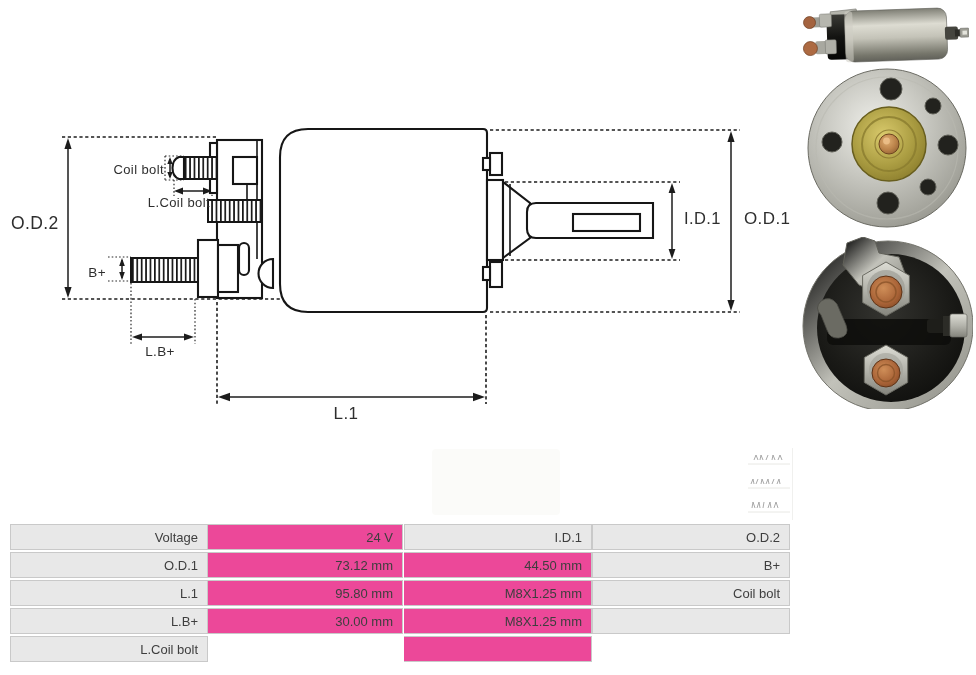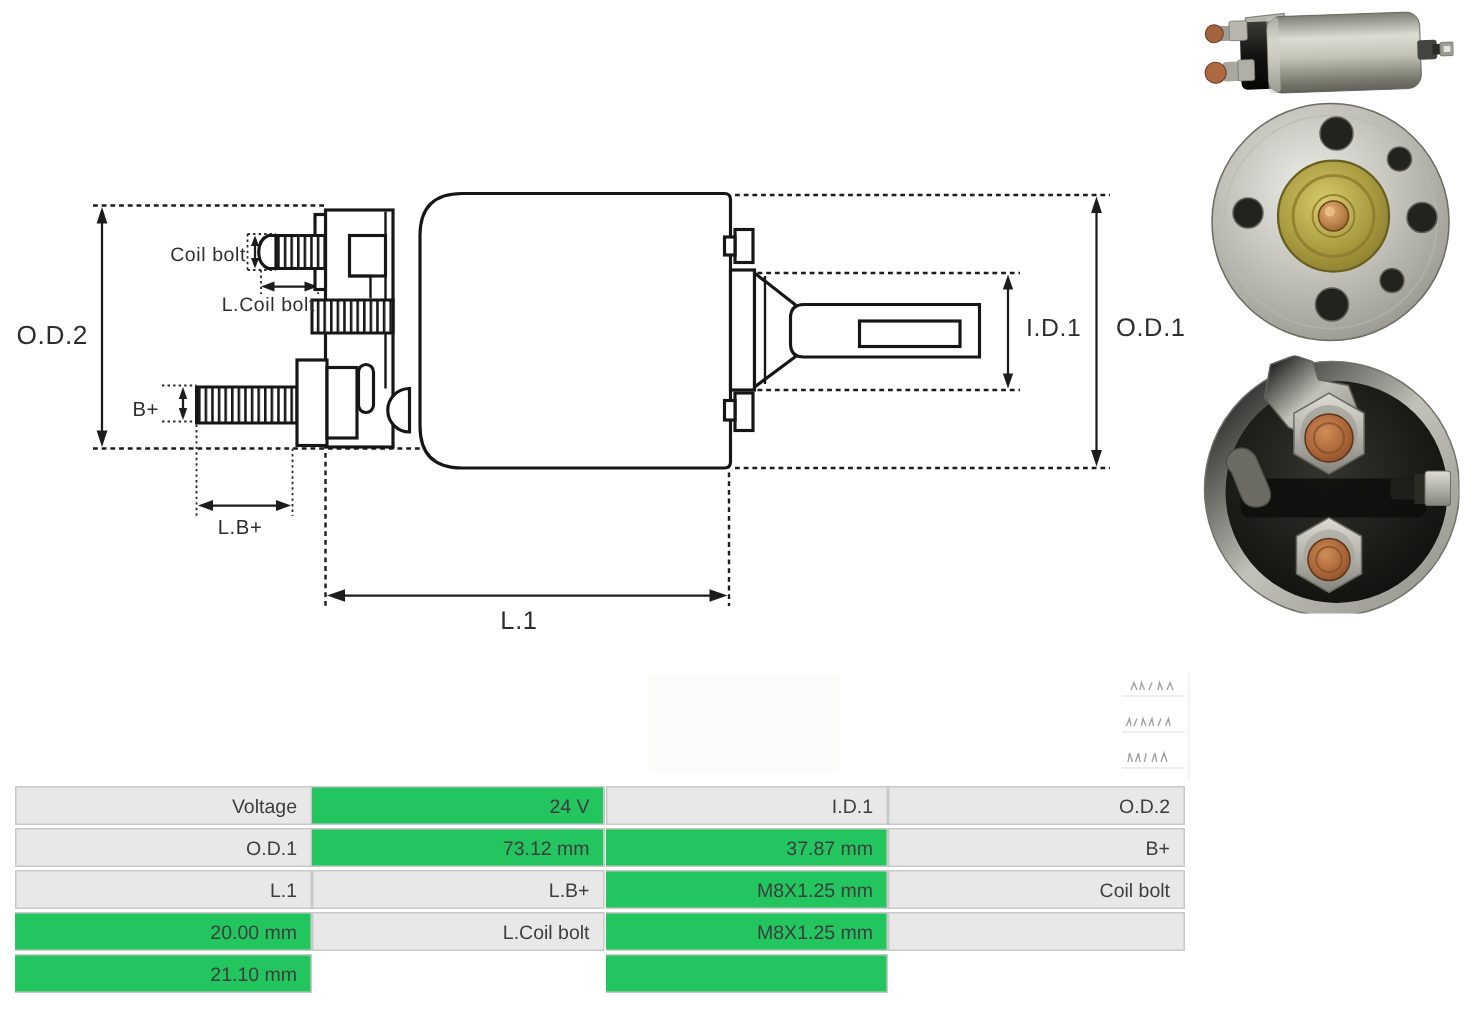--- a/index.html
+++ b/index.html
@@ -15,21 +15,21 @@
   .dot{stroke:#2a2a2a;stroke-width:1.2;fill:none;stroke-dasharray:1.6,2.1;}
   .ah{fill:#1c1c1c;stroke:none;}
   .dlabel{fill:#2e2e2e;letter-spacing:.4px;}
   
   .tbl{position:absolute;display:grid;row-gap:2px;}
   #tblL{left:10px;top:524px;grid-template-columns:198px 195px;}
   #tblR{left:404px;top:524px;grid-template-columns:188px 198px;}
   .cell{height:26px;line-height:25px;border:1px solid #c9c9c9;box-sizing:border-box;
         font-size:13px;text-align:right;padding-right:9px;color:#3e3e3e;overflow:hidden;}
   .lbl{background:#e8e8e8;}
-  .val{background:#22c55e;border-left:0;}
+  .val{background:#ec4899;border-left:0;}
   
   #wm-blob{left:432px;top:449px;width:128px;height:66px;background:#fbfbf9;border-radius:4px;}
   #wm-text{left:744px;top:448px;width:48px;height:72px;border-right:1px solid #f0f0ee;}
 </style>
 </head>
 <body>
 
 <div id="canvas">
 
   <svg class="abs" style="left:0;top:0" width="800" height="460" viewBox="0 0 800 460">
@@ -264,30 +264,30 @@
       </g>
     </svg>
   </div>
 
   <div class="tbl" id="tblL">
     <div class="cell lbl">Voltage</div>
     <div class="cell val">24 V</div>
     <div class="cell lbl">O.D.1</div>
     <div class="cell val">73.12 mm</div>
     <div class="cell lbl">L.1</div>
+    <div class="cell val">95.80 mm</div>
     <div class="cell lbl">L.B+</div>
-    <div class="cell val">20.00 mm</div>
+    <div class="cell val">30.00 mm</div>
     <div class="cell lbl">L.Coil bolt</div>
-    <div class="cell val">21.10 mm</div>
   </div>
 
   <div class="tbl" id="tblR">
     <div class="cell lbl">I.D.1</div>
     <div class="cell lbl">O.D.2</div>
-    <div class="cell val">37.87 mm</div>
+    <div class="cell val">44.50 mm</div>
     <div class="cell lbl">B+</div>
     <div class="cell val">M8X1.25 mm</div>
     <div class="cell lbl">Coil bolt</div>
     <div class="cell val">M8X1.25 mm</div>
     <div class="cell lbl"></div>
     <div class="cell val"></div>
   </div>
 
 </div>
 

